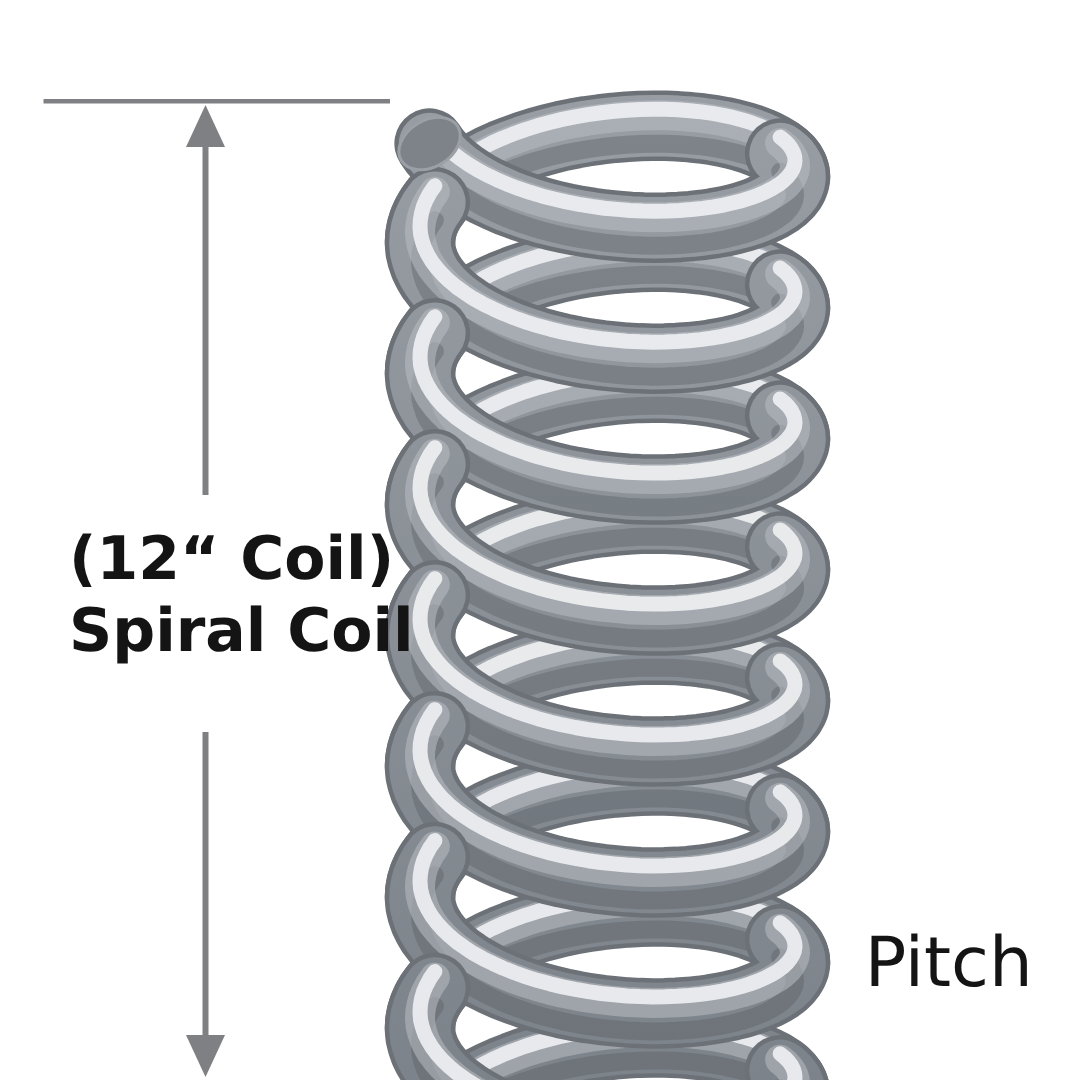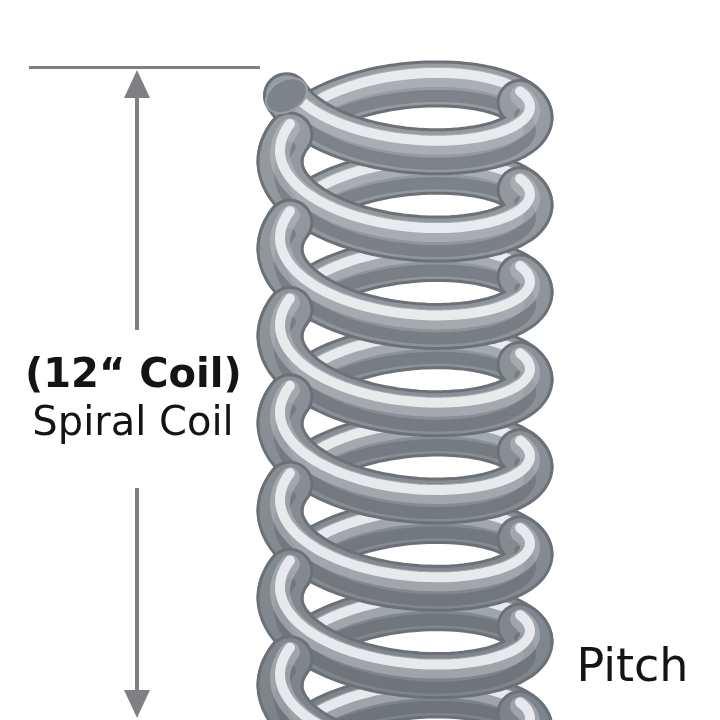--- a/index.html
+++ b/index.html
@@ -19,27 +19,27 @@
   .shaft-down{left:135px;top:488px;height:204px;}
   .head{position:absolute;width:0;height:0;}
   .head-up{left:124px;top:70px;border-left:13px solid transparent;border-right:13px solid transparent;border-bottom:28px solid #7e8083;}
   .head-down{left:124px;top:690px;border-left:13px solid transparent;border-right:13px solid transparent;border-top:28px solid #7e8083;}
   
   .dim-label{
     position:absolute;left:25px;top:350px;width:216px;
     text-align:center;color:#141414;
   }
   .dim-label .l1{font-size:40px;font-weight:bold;line-height:46px;white-space:nowrap;}
-  .dim-label .l2{font-size:40px;font-weight:normal;line-height:50px;white-space:nowrap;}
+  .dim-label .l2{font-size:40px;font-weight:bold;line-height:50px;white-space:nowrap;}
   .pitch-label{
     position:absolute;left:555px;top:618px;width:155px;
     text-align:center;color:#141414;
   }
   .pitch-label .ratio{font-size:52px;font-weight:bold;line-height:54px;}
-  .pitch-label .word{font-size:46px;font-weight:normal;line-height:46px;margin-top:24px;}
+  .pitch-label .word{font-size:46px;font-weight:normal;line-height:46px;}
   .coil-svg{position:absolute;left:0;top:0;}
 </style>
 </head>
 <body>
 
 <div class="canvas" style="background: rgb(255, 255, 255);">
 
   <svg class="coil-svg" id="coil" width="720" height="720" viewBox="0 0 720 720">
       <defs>
         <linearGradient id="coilBody" gradientUnits="userSpaceOnUse" x1="0" y1="0" x2="0" y2="720">
@@ -134,21 +134,21 @@
       <path d="M289.9 746.0L286.8 750.5L284.2 755.0L282.3 759.6L280.9 764.3L280.2 769.0L280.0 773.7L280.5 778.4L281.5 783.1L283.1 787.7L285.4 792.3L288.1 796.8L291.5 801.2L295.4 805.5L299.8 809.7L304.8 813.7L310.2 817.6L316.1 821.3L322.4 824.9L329.1 828.2L336.1 831.4L343.5 834.3L351.2 837.0L359.2 839.4L367.3 841.6L375.7 843.6L384.2 845.3L392.8 846.8L401.4 848.0L410.1 848.9L418.7 849.6L427.3 850.0L435.8 850.2L444.1 850.1L452.3 849.8L460.2 849.2L467.8 848.4L475.1 847.4L482.1 846.1L488.8 844.7" fill="none" stroke="#eff1f3" stroke-width="10" stroke-opacity="0.9" stroke-linecap="round" stroke-linejoin="round" transform="translate(0,-11)"></path>
       <ellipse cx="286.4" cy="95.7" rx="22" ry="15.5" fill="#7e838a" stroke="#9aa0a6" stroke-width="2" transform="rotate(-31.2 286.4 95.7)"></ellipse>
     </svg>
 
   <div class="extent-line" style="background: rgb(126, 128, 131);"></div>
   <div class="shaft shaft-up" style="background: rgb(126, 128, 131);"></div>
   <div class="head head-up" style="border-bottom-color: rgb(126, 128, 131);"></div>
   <div class="shaft shaft-down" style="background: rgb(126, 128, 131);"></div>
   <div class="head head-down" style="border-top-color: rgb(126, 128, 131);"></div>
 
-  <div class="dim-label" style="color: rgb(20, 20, 20);">
+  <div class="dim-label" style="color: rgb(20, 20, 20); margin-left: 21px;">
     <div class="l1">(12“ Coil)</div>
     <div class="l2">Spiral Coil</div>
   </div>
 
   <div class="pitch-label" style="color: rgb(20, 20, 20);">
     <div class="word">Pitch</div>
   </div>
 
 </div>
 

